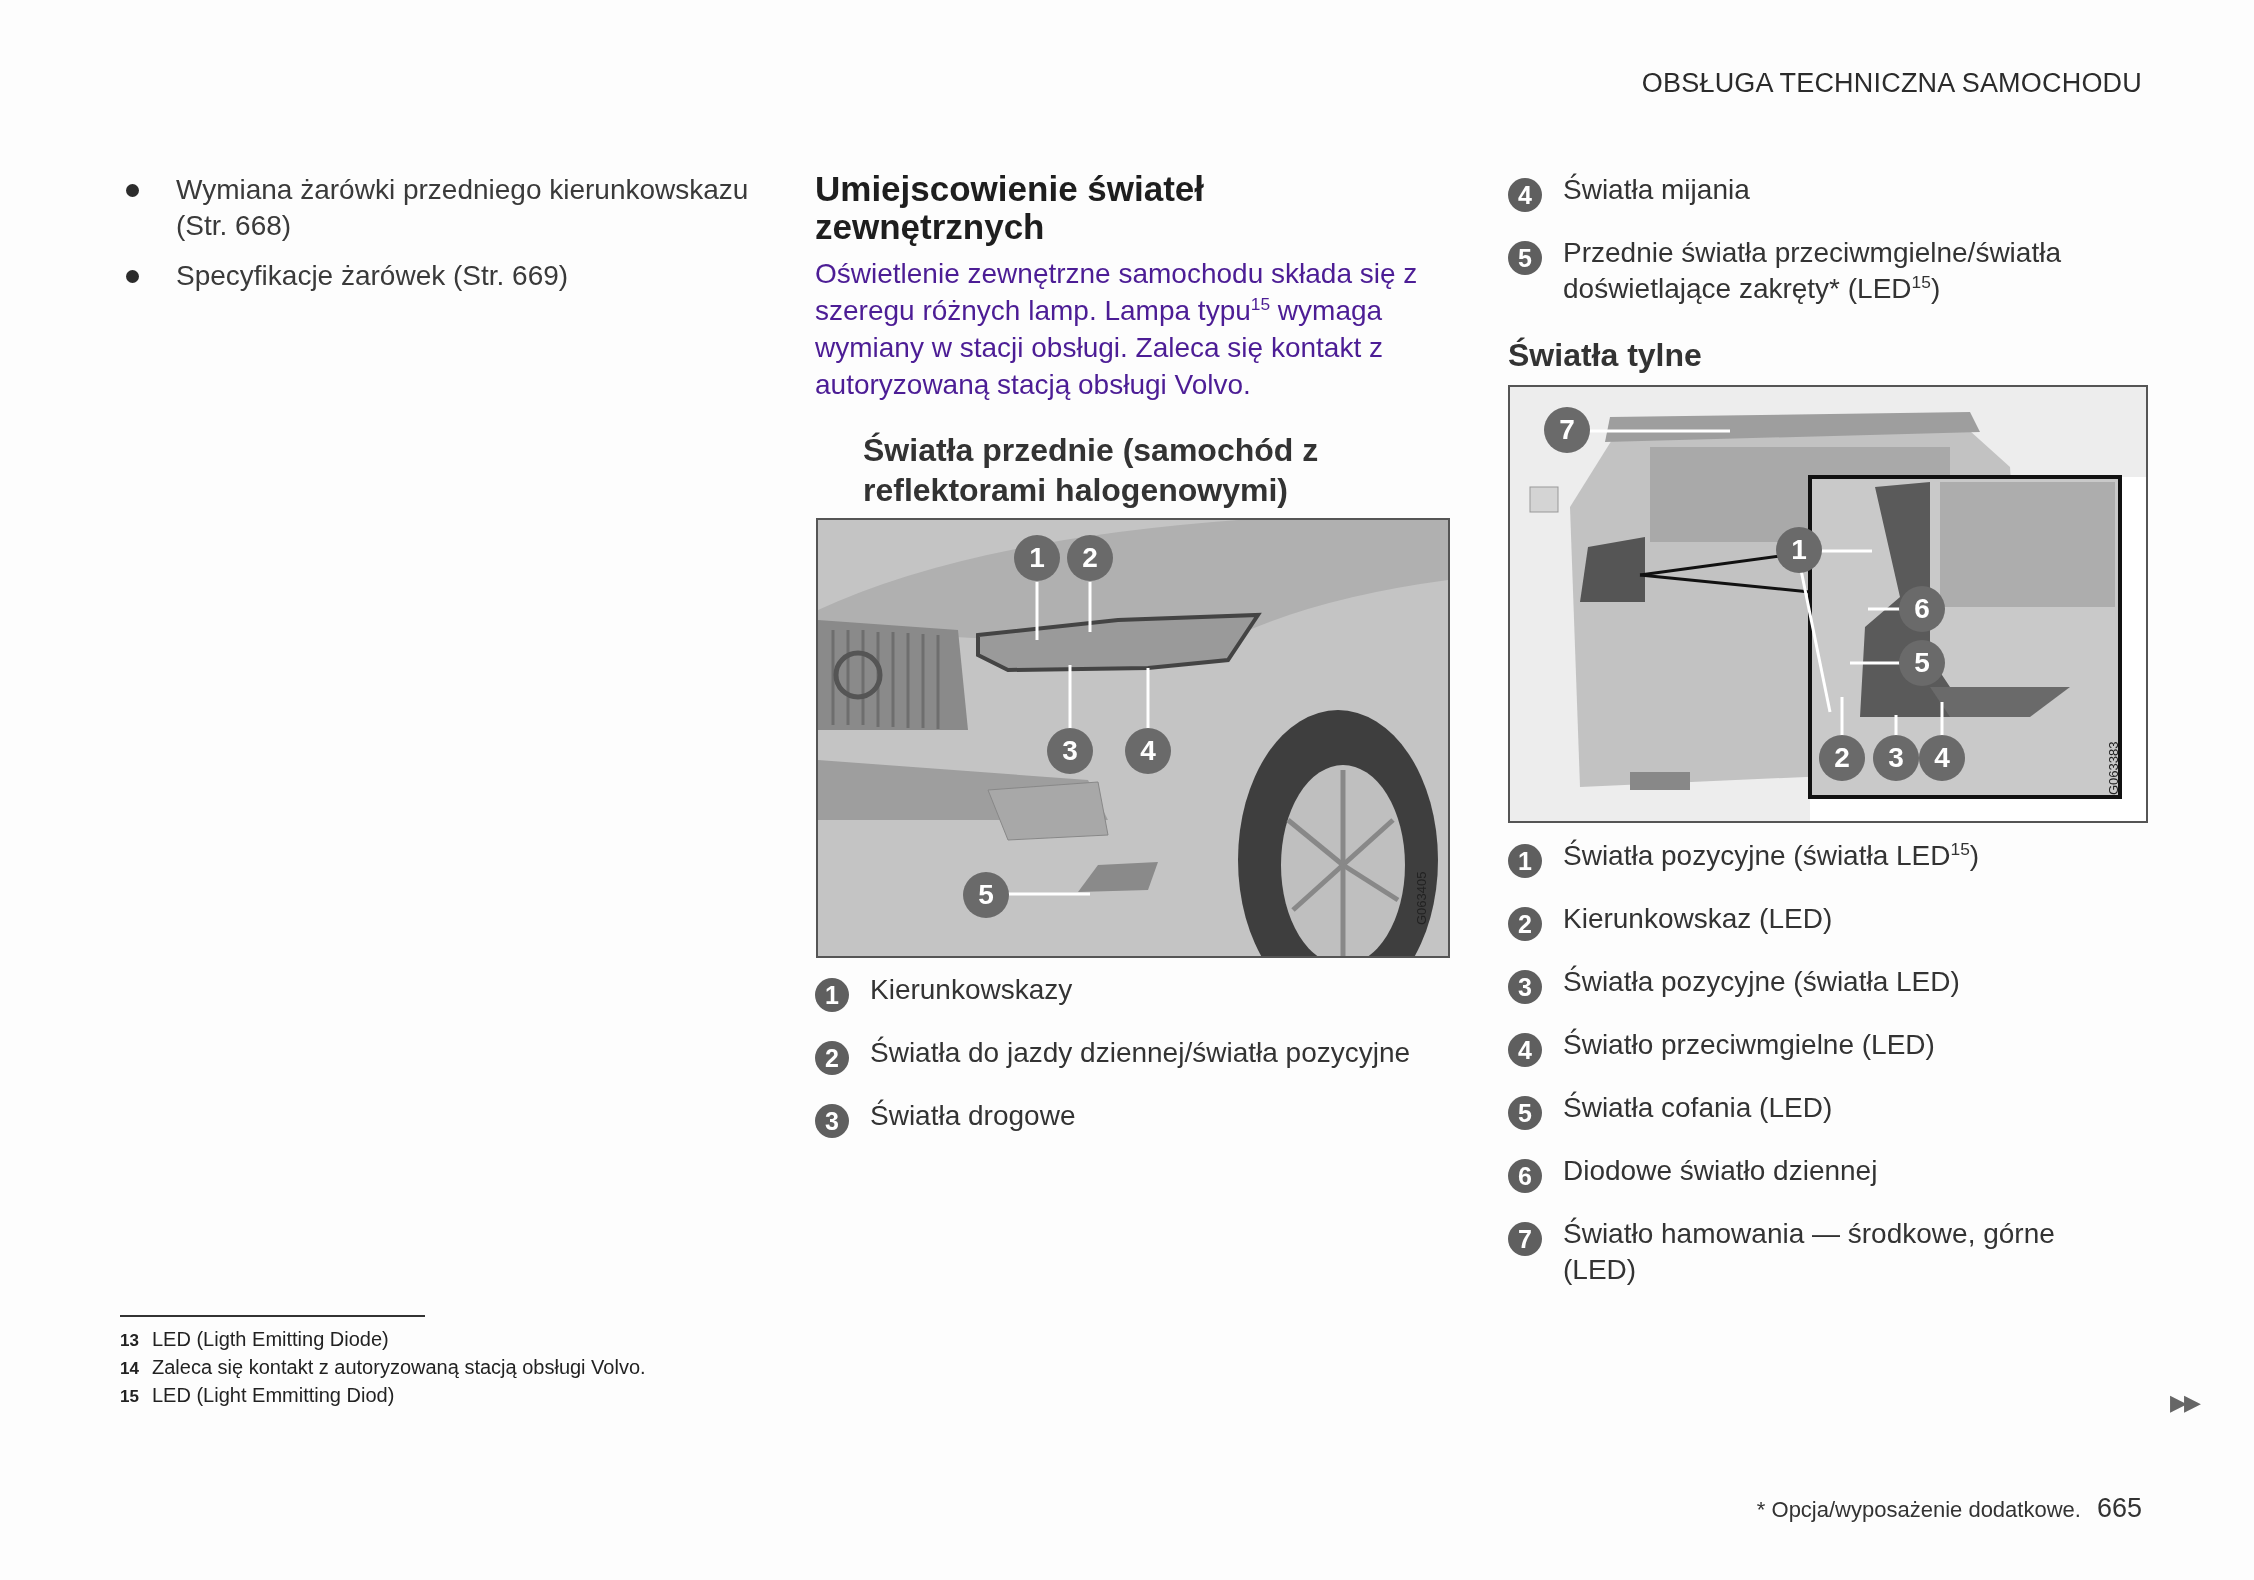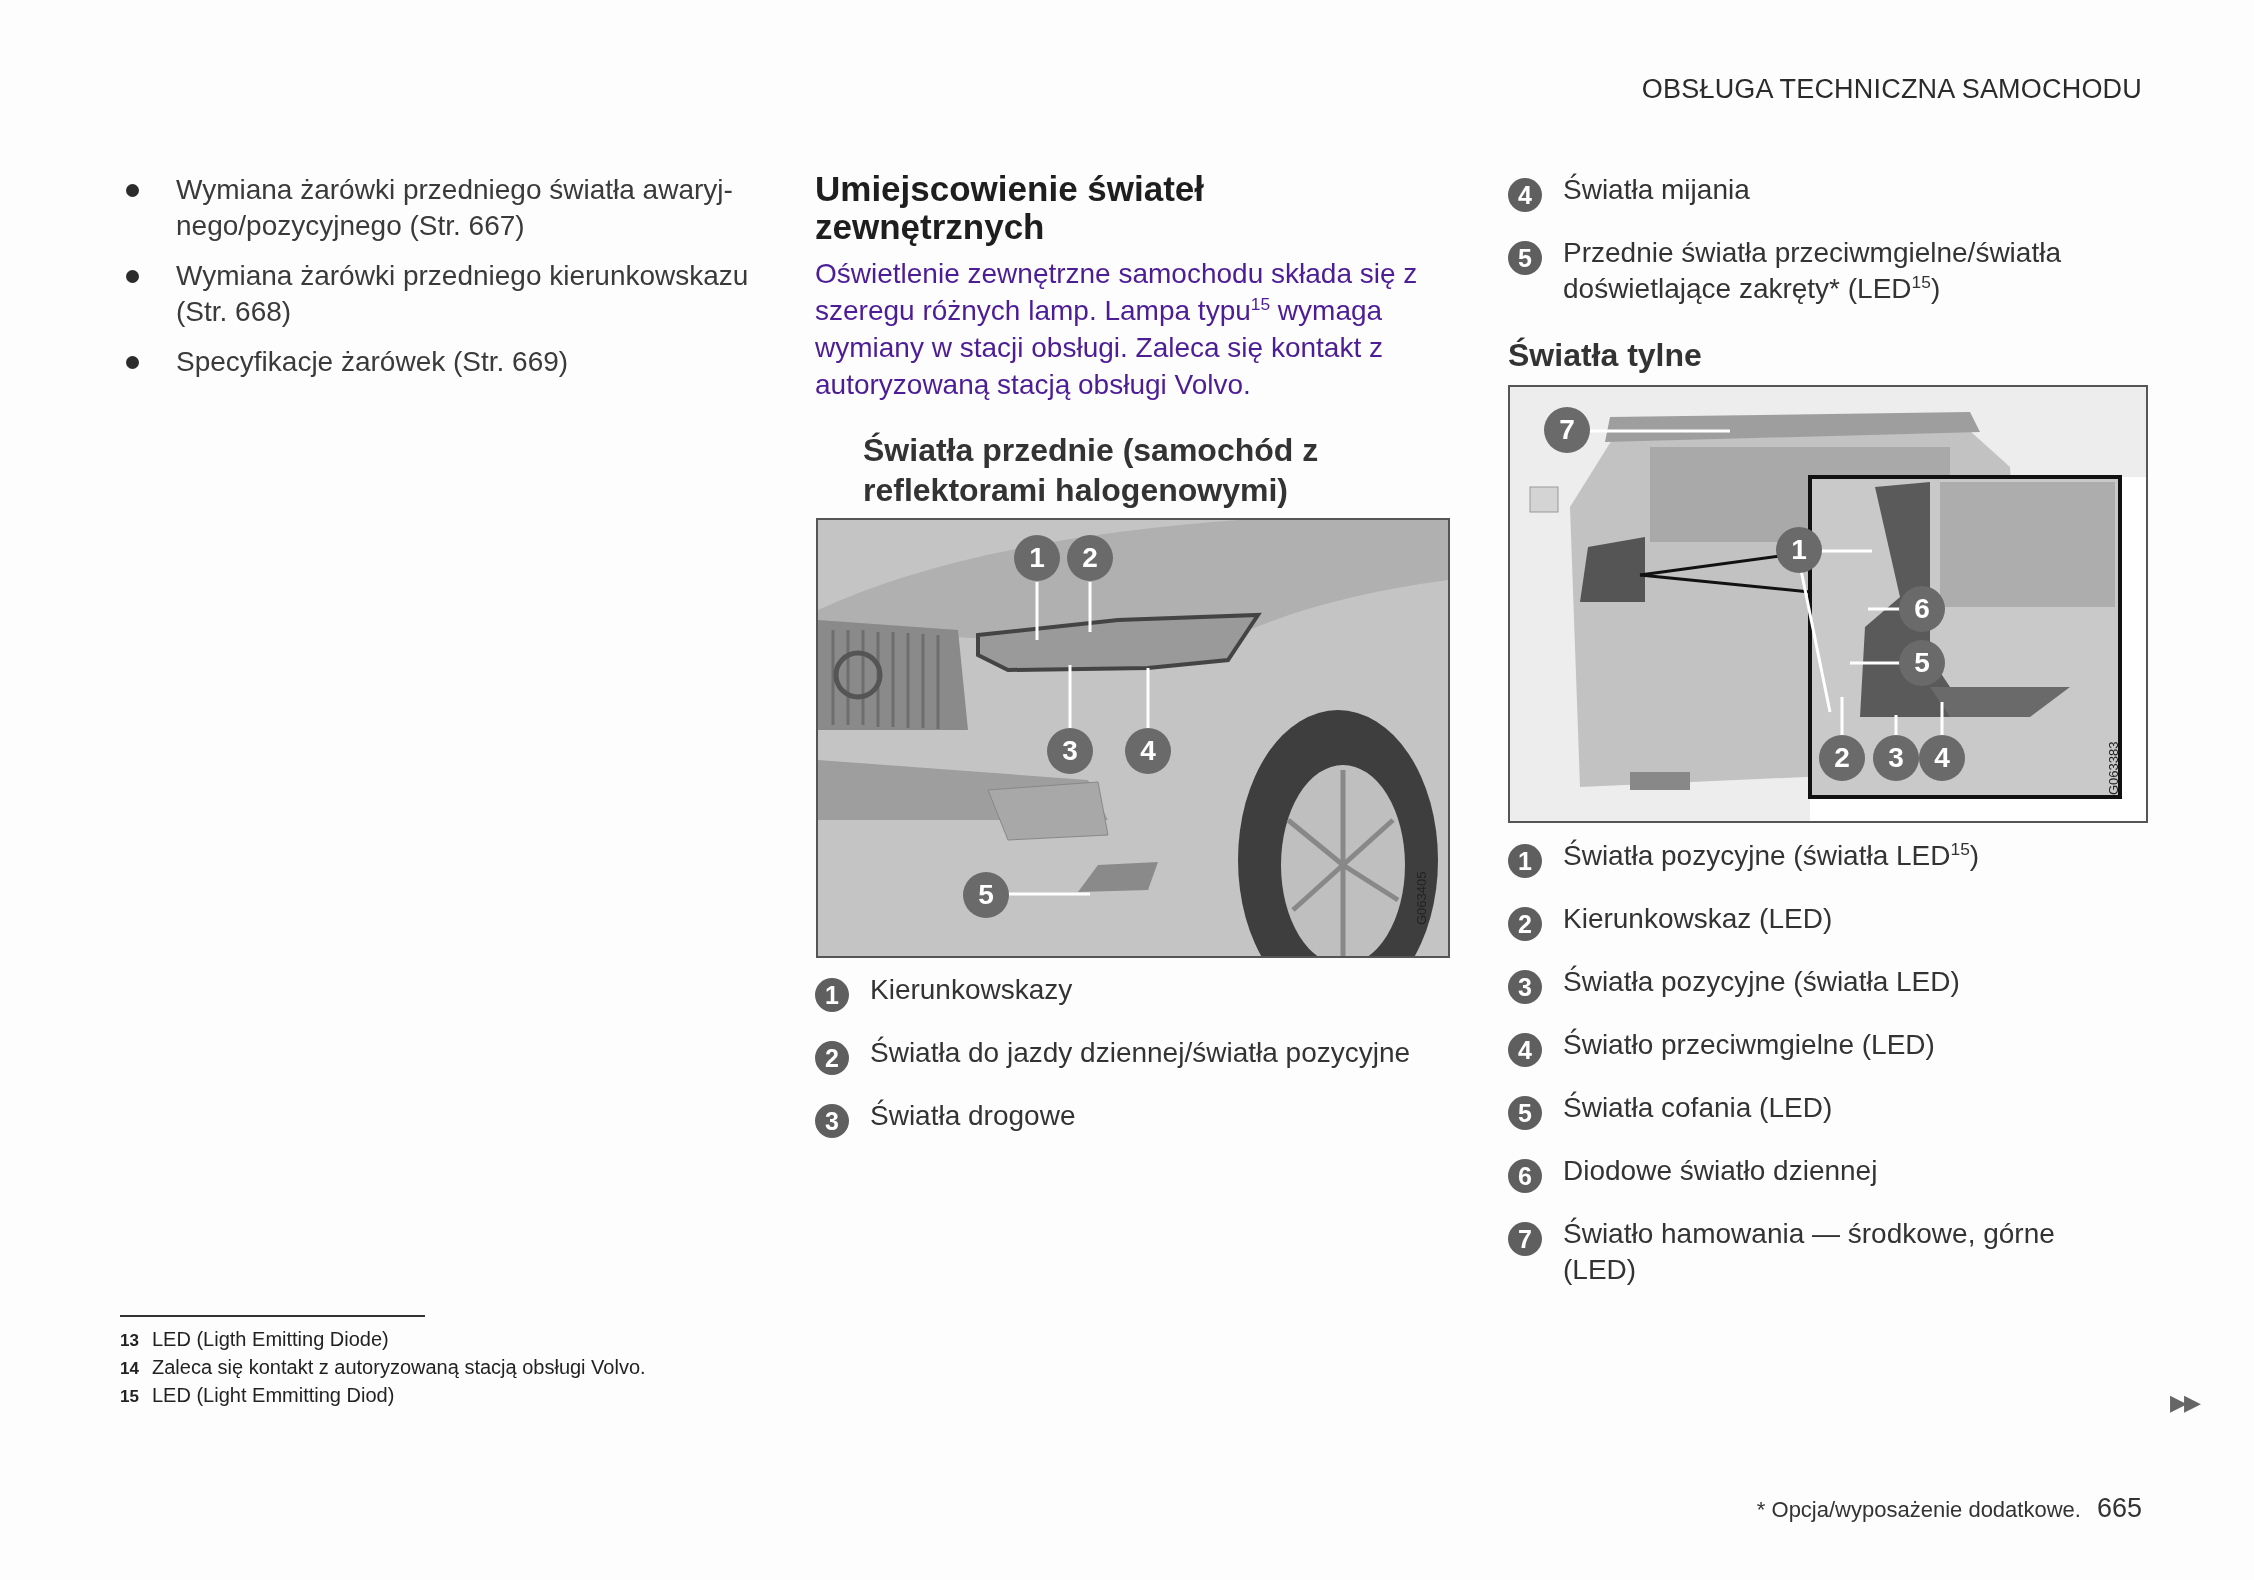--- a/index.html
+++ b/index.html
@@ -1,21 +1,21 @@
 <!DOCTYPE html>
 <html><head>
 <meta charset="utf-8">
 <style>
   html, body { margin:0; padding:0; }
   body {
     width:2254px; height:1580px; background:#fdfdfd; position:relative; overflow:hidden;
     font-family:"Liberation Sans", sans-serif; color:#333;
   }
   .abs { position:absolute; }
-  .header { right:112px; top:74px; font-size:27px; color:#2b2b2b; letter-spacing:0.2px;margin-left:20px; }
+  .header { right:112px; top:68px; font-size:27px; color:#2b2b2b; letter-spacing:0.2px;margin-left:20px; }
 
   
   .bullets { left:118px; top:172px; width:640px; list-style:none; margin:0; padding:0; }
   .bullets li { position:relative; padding-left:58px; font-size:28px; line-height:36px; color:#3a3a3a; margin-bottom:14px; }
   .bullets li .dot { position:absolute; left:8px; top:12px; width:13px; height:13px; border-radius:50%; background:#2c2c2c; }
 
   
   .h1 { left:815px; top:170px; width:600px; font-size:35px; line-height:38px; font-weight:bold; color:#1e1e1e; }
   .intro { left:815px; top:255px; width:630px; font-size:28px; line-height:37px; color:#4c1d95; }
   .h2 { font-size:32px; line-height:40px; font-weight:bold; color:#333; }
@@ -49,21 +49,20 @@
   .next-arrows { left:2170px; top:1390px; font-size:22px; color:#666; letter-spacing:-3px; }
   .footer { right:112px; top:1493px; font-size:22px; color:#333; }
   .footer .page { font-size:27px; margin-left:16px;text-align:right; }
 </style>
 </head>
 <body>
 
 <div class="abs header">OBSŁUGA TECHNICZNA SAMOCHODU</div>
 
 <ul class="abs bullets">
-  <li><span class="dot"></span><span>Wymiana żarówki przedniego światła awaryj-nego/pozycyjnego (Str. 667)</span></li>
   <li><span class="dot"></span><span>Wymiana żarówki przedniego kierunkowskazu (Str. 668)</span></li>
   <li><span class="dot"></span><span>Specyfikacje żarówek (Str. 669)</span></li>
 </ul>
 
 <div class="abs h1">Umiejscowienie świateł zewnętrznych</div>
 <div class="abs intro"><span>Oświetlenie zewnętrzne samochodu składa się z szeregu różnych lamp. Lampa typu</span><sup>15</sup><span> wymaga wymiany w stacji obsługi. Zaleca się kontakt z autoryzowaną stacją obsługi Volvo.</span></div>
 
 <div class="abs h2 h2-front">Światła przednie (samochód z reflektorami halogenowymi)</div>
 
 <div class="abs figure fig-front">

